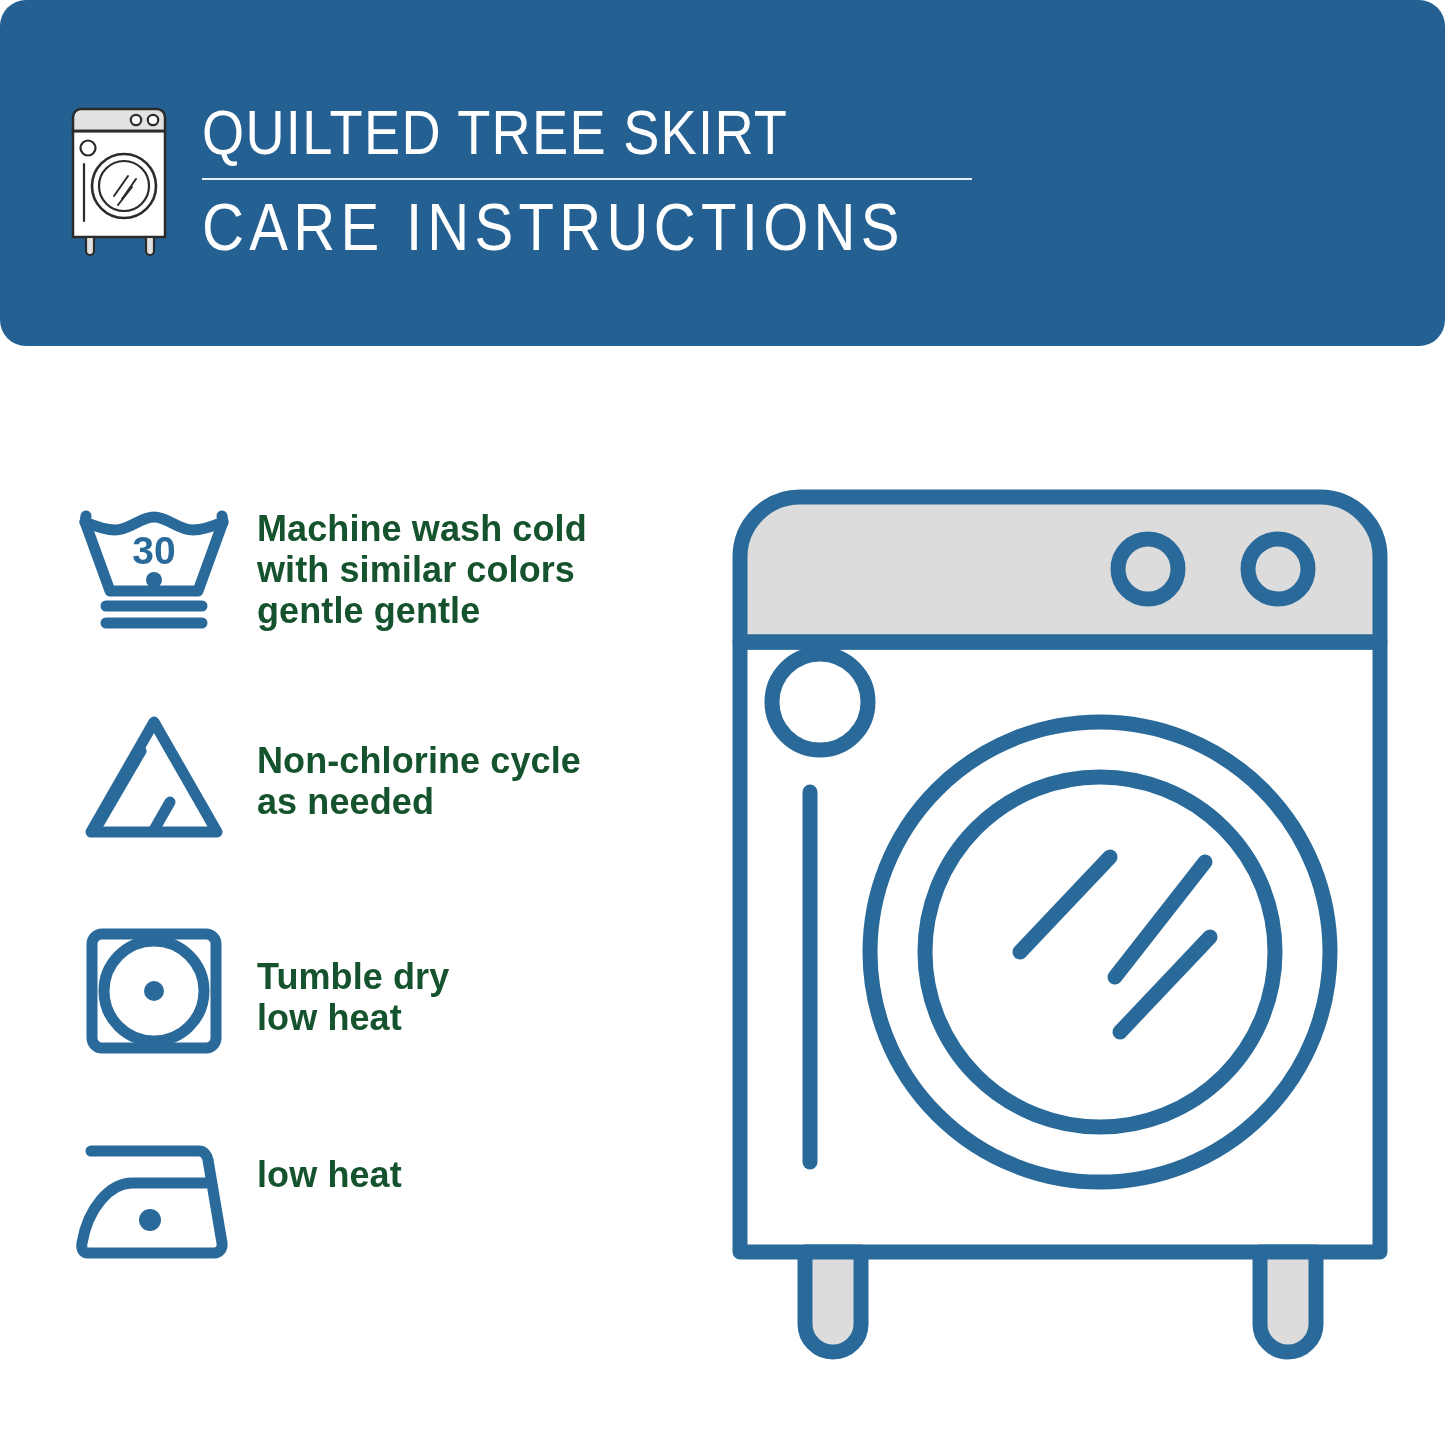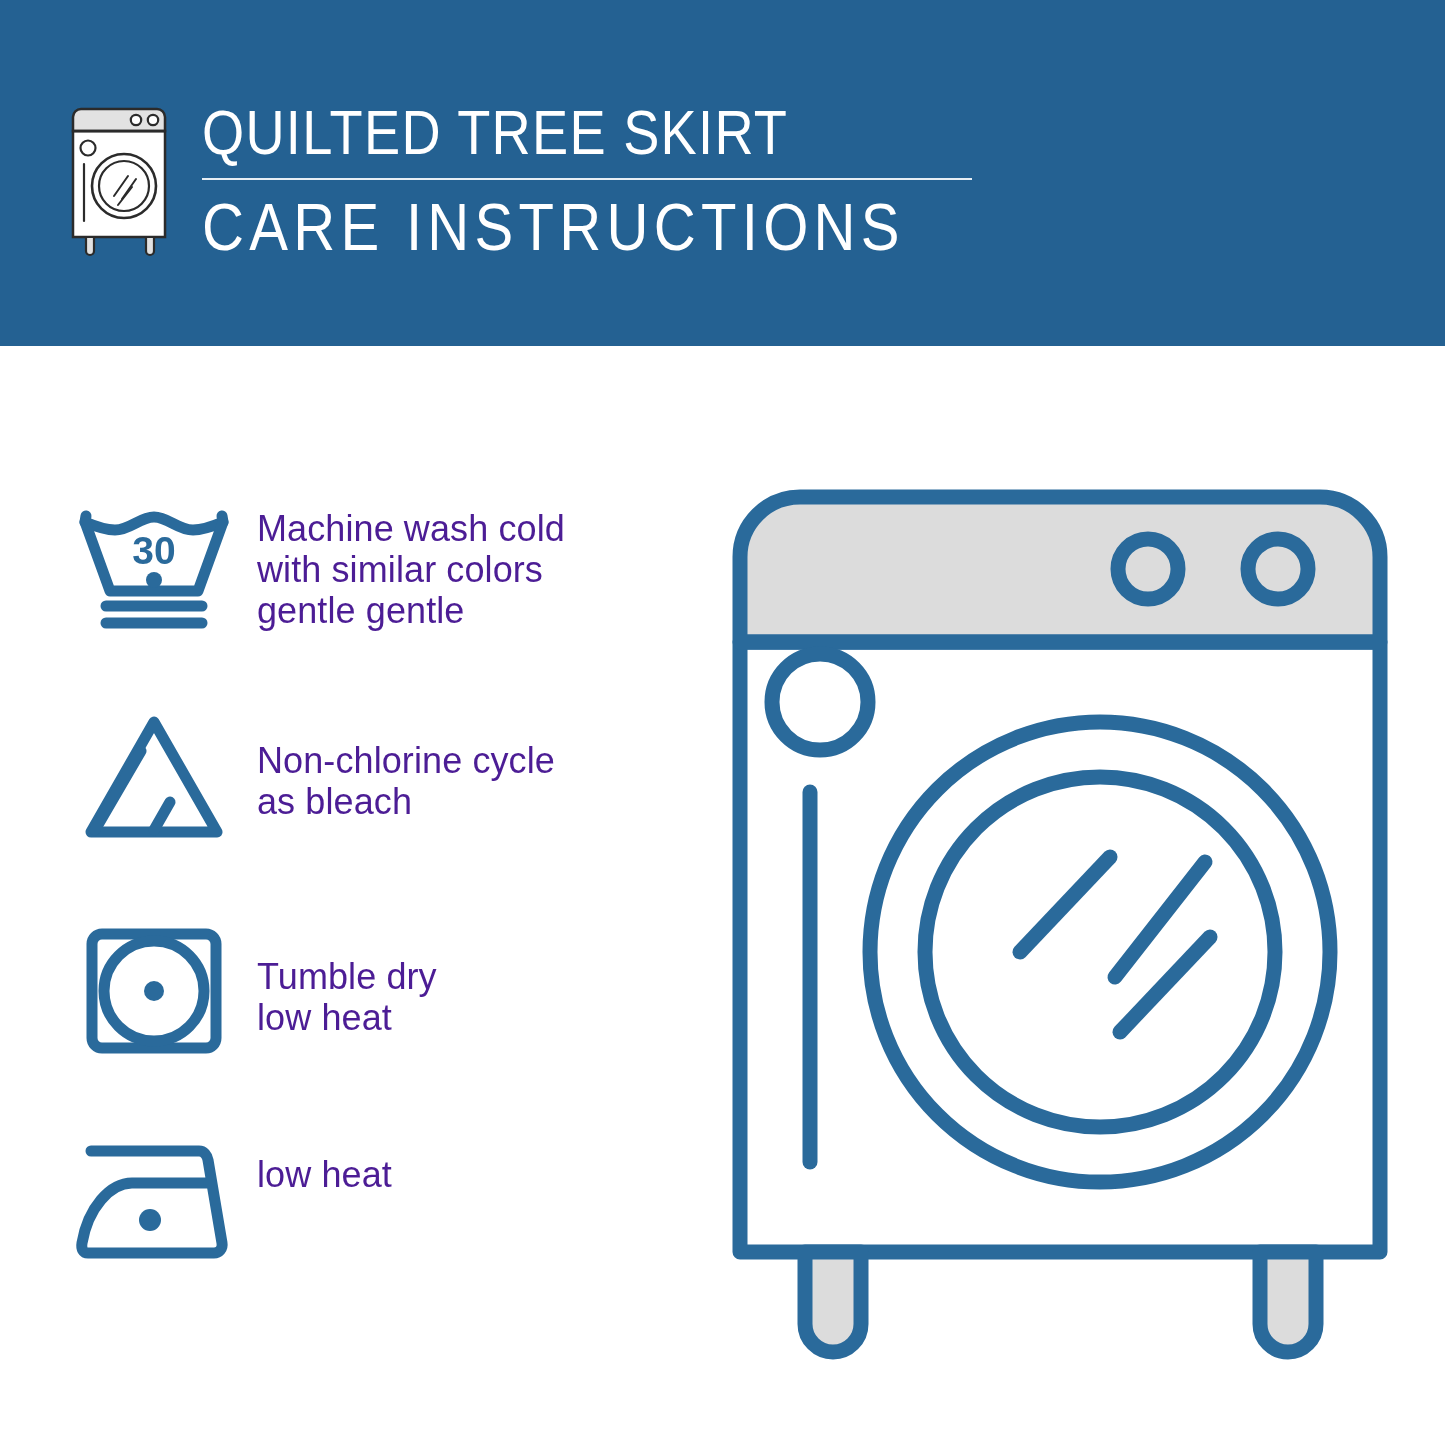--- a/index.html
+++ b/index.html
@@ -18,20 +18,21 @@
     overflow: hidden;
   }
 
   
   .header {
     position: absolute;
     left: 0; top: 0;
     width: 1445px;
     height: 346px;
     background: #246192;
+    border-radius: 26px;
   }
   .header-inner {
     position: absolute;
     left: 62px;
     top: 95px;
     display: flex;
     align-items: flex-start;
   }
   .header-logo {
     width: 118px;
@@ -91,22 +92,22 @@
     flex: 0 0 170px;
     display: flex;
     align-items: flex-end;
     justify-content: flex-start;
     padding-top: 6px;
   }
   .care-text {
     font-family: "Liberation Sans", sans-serif;
     font-size: 36px;
     line-height: 41px;
-    color: #4c1d95;
-    font-weight: 400;
+    color: #14532d;
+    font-weight: 700;
     padding-top: 28px;
     padding-left: 17px;
     letter-spacing: 0.1px;
   }
   .care-row.row-wash .care-text { padding-top: 18px; }
   .care-row.row-bleach .care-text { padding-top: 40px; }
   .care-row.row-dry .care-text { padding-top: 46px; }
   .care-row.row-iron .care-text { padding-top: 34px; }
   .care-text .tl { display: block; white-space: nowrap; }
 
@@ -186,21 +187,21 @@
         <svg width="168" height="150" viewBox="0 0 168 150">
           <g fill="none" stroke="#2A6A9B" stroke-width="11" stroke-linecap="round" stroke-linejoin="round">
             <path d="M84 16 L147 126 L21 126 Z"></path>
             <line x1="71" y1="45" x2="25" y2="124"></line>
             <line x1="100" y1="96" x2="84" y2="124"></line>
           </g>
         </svg>
       </div>
       <div class="care-text">
         <span class="tl">Non-chlorine cycle</span>
-        <span class="tl">as bleach</span>
+        <span class="tl">as needed</span>
       </div>
     </div>
 
     <div class="care-row row-dry">
       <div class="care-icon">
         <svg width="168" height="150" viewBox="0 0 168 150">
           <g fill="none" stroke="#2A6A9B" stroke-width="11" stroke-linejoin="round">
             <rect x="22" y="18" width="124" height="114" rx="10" ry="10"></rect>
             <circle cx="84" cy="75" r="50"></circle>
           </g>

